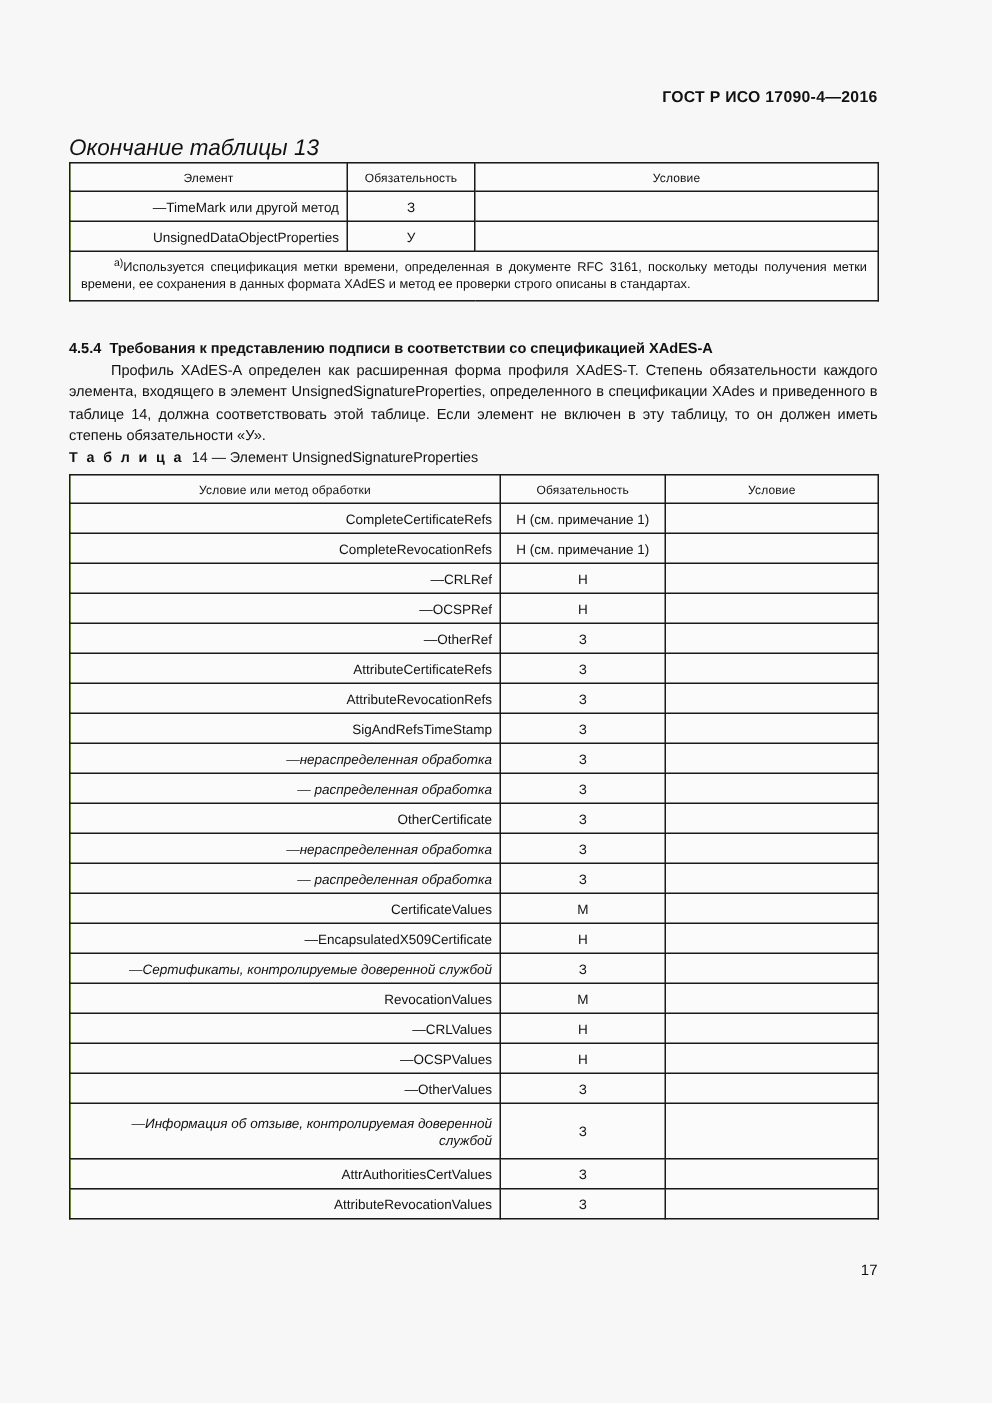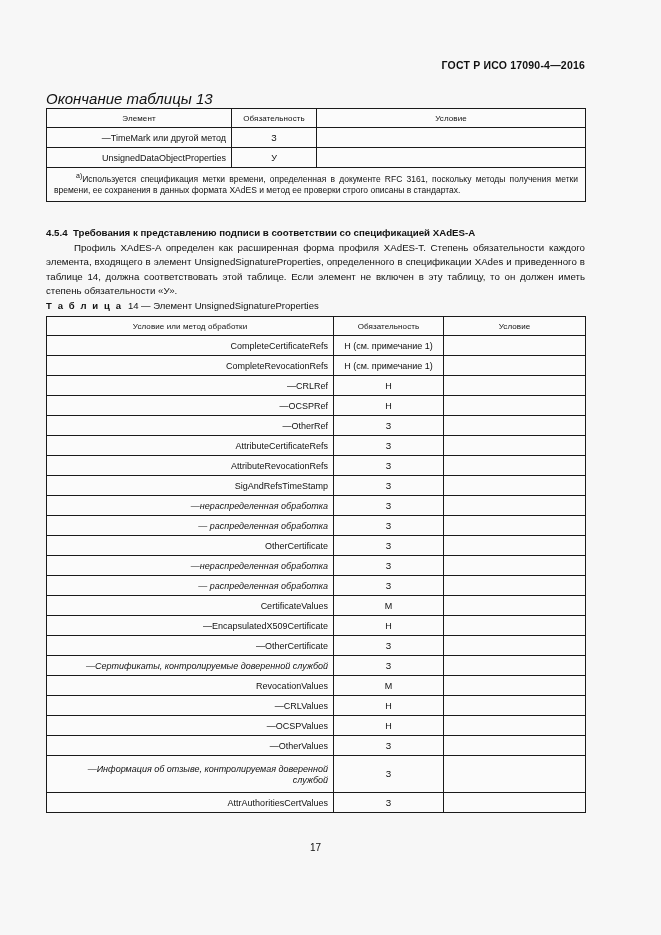--- a/index.html
+++ b/index.html
@@ -174,21 +174,21 @@
   #table14 col.c1 { width: 287px; }
   #table14 col.c2 { width: 110px; }
   #table14 col.c3 { width: 142px; }
 
   
   .page-num {
     position: absolute;
     left: 0;
     top: 842px;
     width: 539px;
-    text-align: center;
+    text-align: right;
     font-size: 10px;
     color: #111;
   }
 </style>
 </head>
 <body>
 
 <div class="page">
   <div class="content">
 
@@ -324,25 +324,20 @@
               <td class="c-elem">CertificateValues</td>
               <td class="c-oblig">М</td>
               <td class="c-usl"></td>
             </tr>
             <tr>
               <td class="c-elem">—EncapsulatedX509Certificate</td>
               <td class="c-oblig">Н</td>
               <td class="c-usl"></td>
             </tr>
             <tr>
-              <td class="c-elem">—OtherCertificate</td>
-              <td class="c-oblig">З</td>
-              <td class="c-usl"></td>
-            </tr>
-            <tr>
               <td class="c-elem it">—Сертификаты, контролируемые доверенной службой</td>
               <td class="c-oblig">З</td>
               <td class="c-usl"></td>
             </tr>
             <tr>
               <td class="c-elem">RevocationValues</td>
               <td class="c-oblig">М</td>
               <td class="c-usl"></td>
             </tr>
             <tr>
@@ -363,20 +358,25 @@
             <tr>
               <td class="c-elem it twoline">—Информация об отзыве, контролируемая доверенной службой</td>
               <td class="c-oblig twoline">З</td>
               <td class="c-usl twoline"></td>
             </tr>
             <tr>
               <td class="c-elem">AttrAuthoritiesCertValues</td>
               <td class="c-oblig">З</td>
               <td class="c-usl"></td>
             </tr>
+            <tr>
+              <td class="c-elem">AttributeRevocationValues</td>
+              <td class="c-oblig">З</td>
+              <td class="c-usl"></td>
+            </tr>
           </tbody>
       </table>
     </div>
 
     <div class="page-num">17</div>
 
   </div>
 </div>
 
 </body></html>

